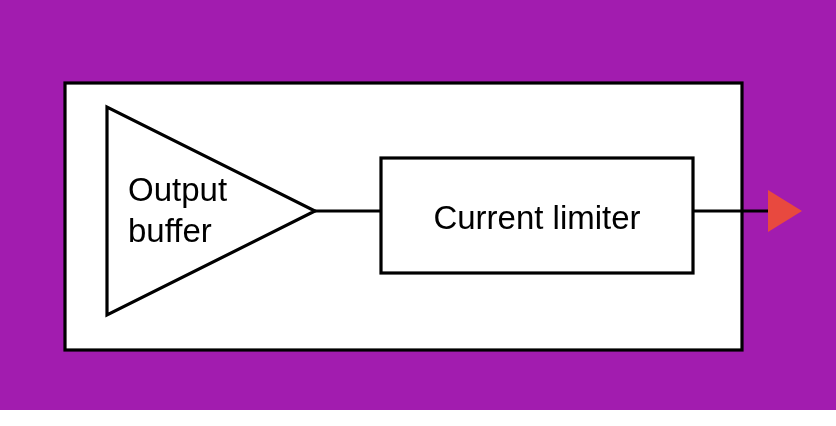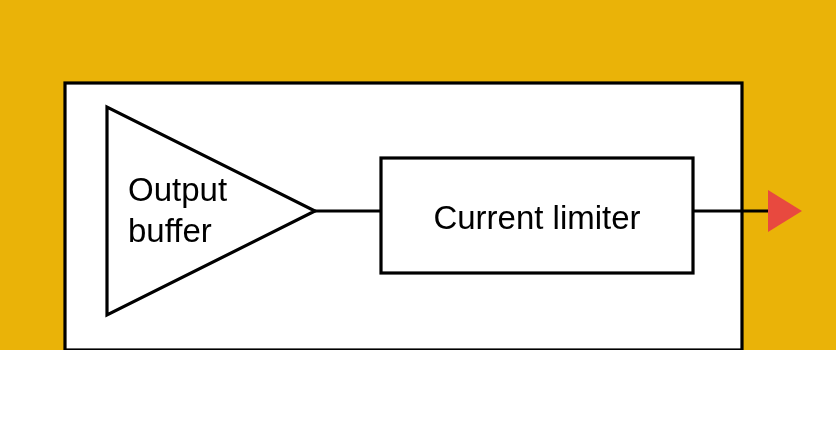--- a/index.html
+++ b/index.html
@@ -4,22 +4,22 @@
 <style>
   html, body {
     margin: 0;
     padding: 0;
     background: #FFFFFF;
     font-family: "Liberation Sans", sans-serif;
   }
   .canvas {
     position: relative;
     width: 836px;
-    height: 350px;
-    background: #eab308;
+    height: 410px;
+    background: #a21caf;
     overflow: hidden;
   }
   svg { display: block; }
   .stroked {
     fill: #FFFFFF;
     stroke: #000000;
     stroke-width: 3.2;
   }
   .wire {
     stroke: #000000;

